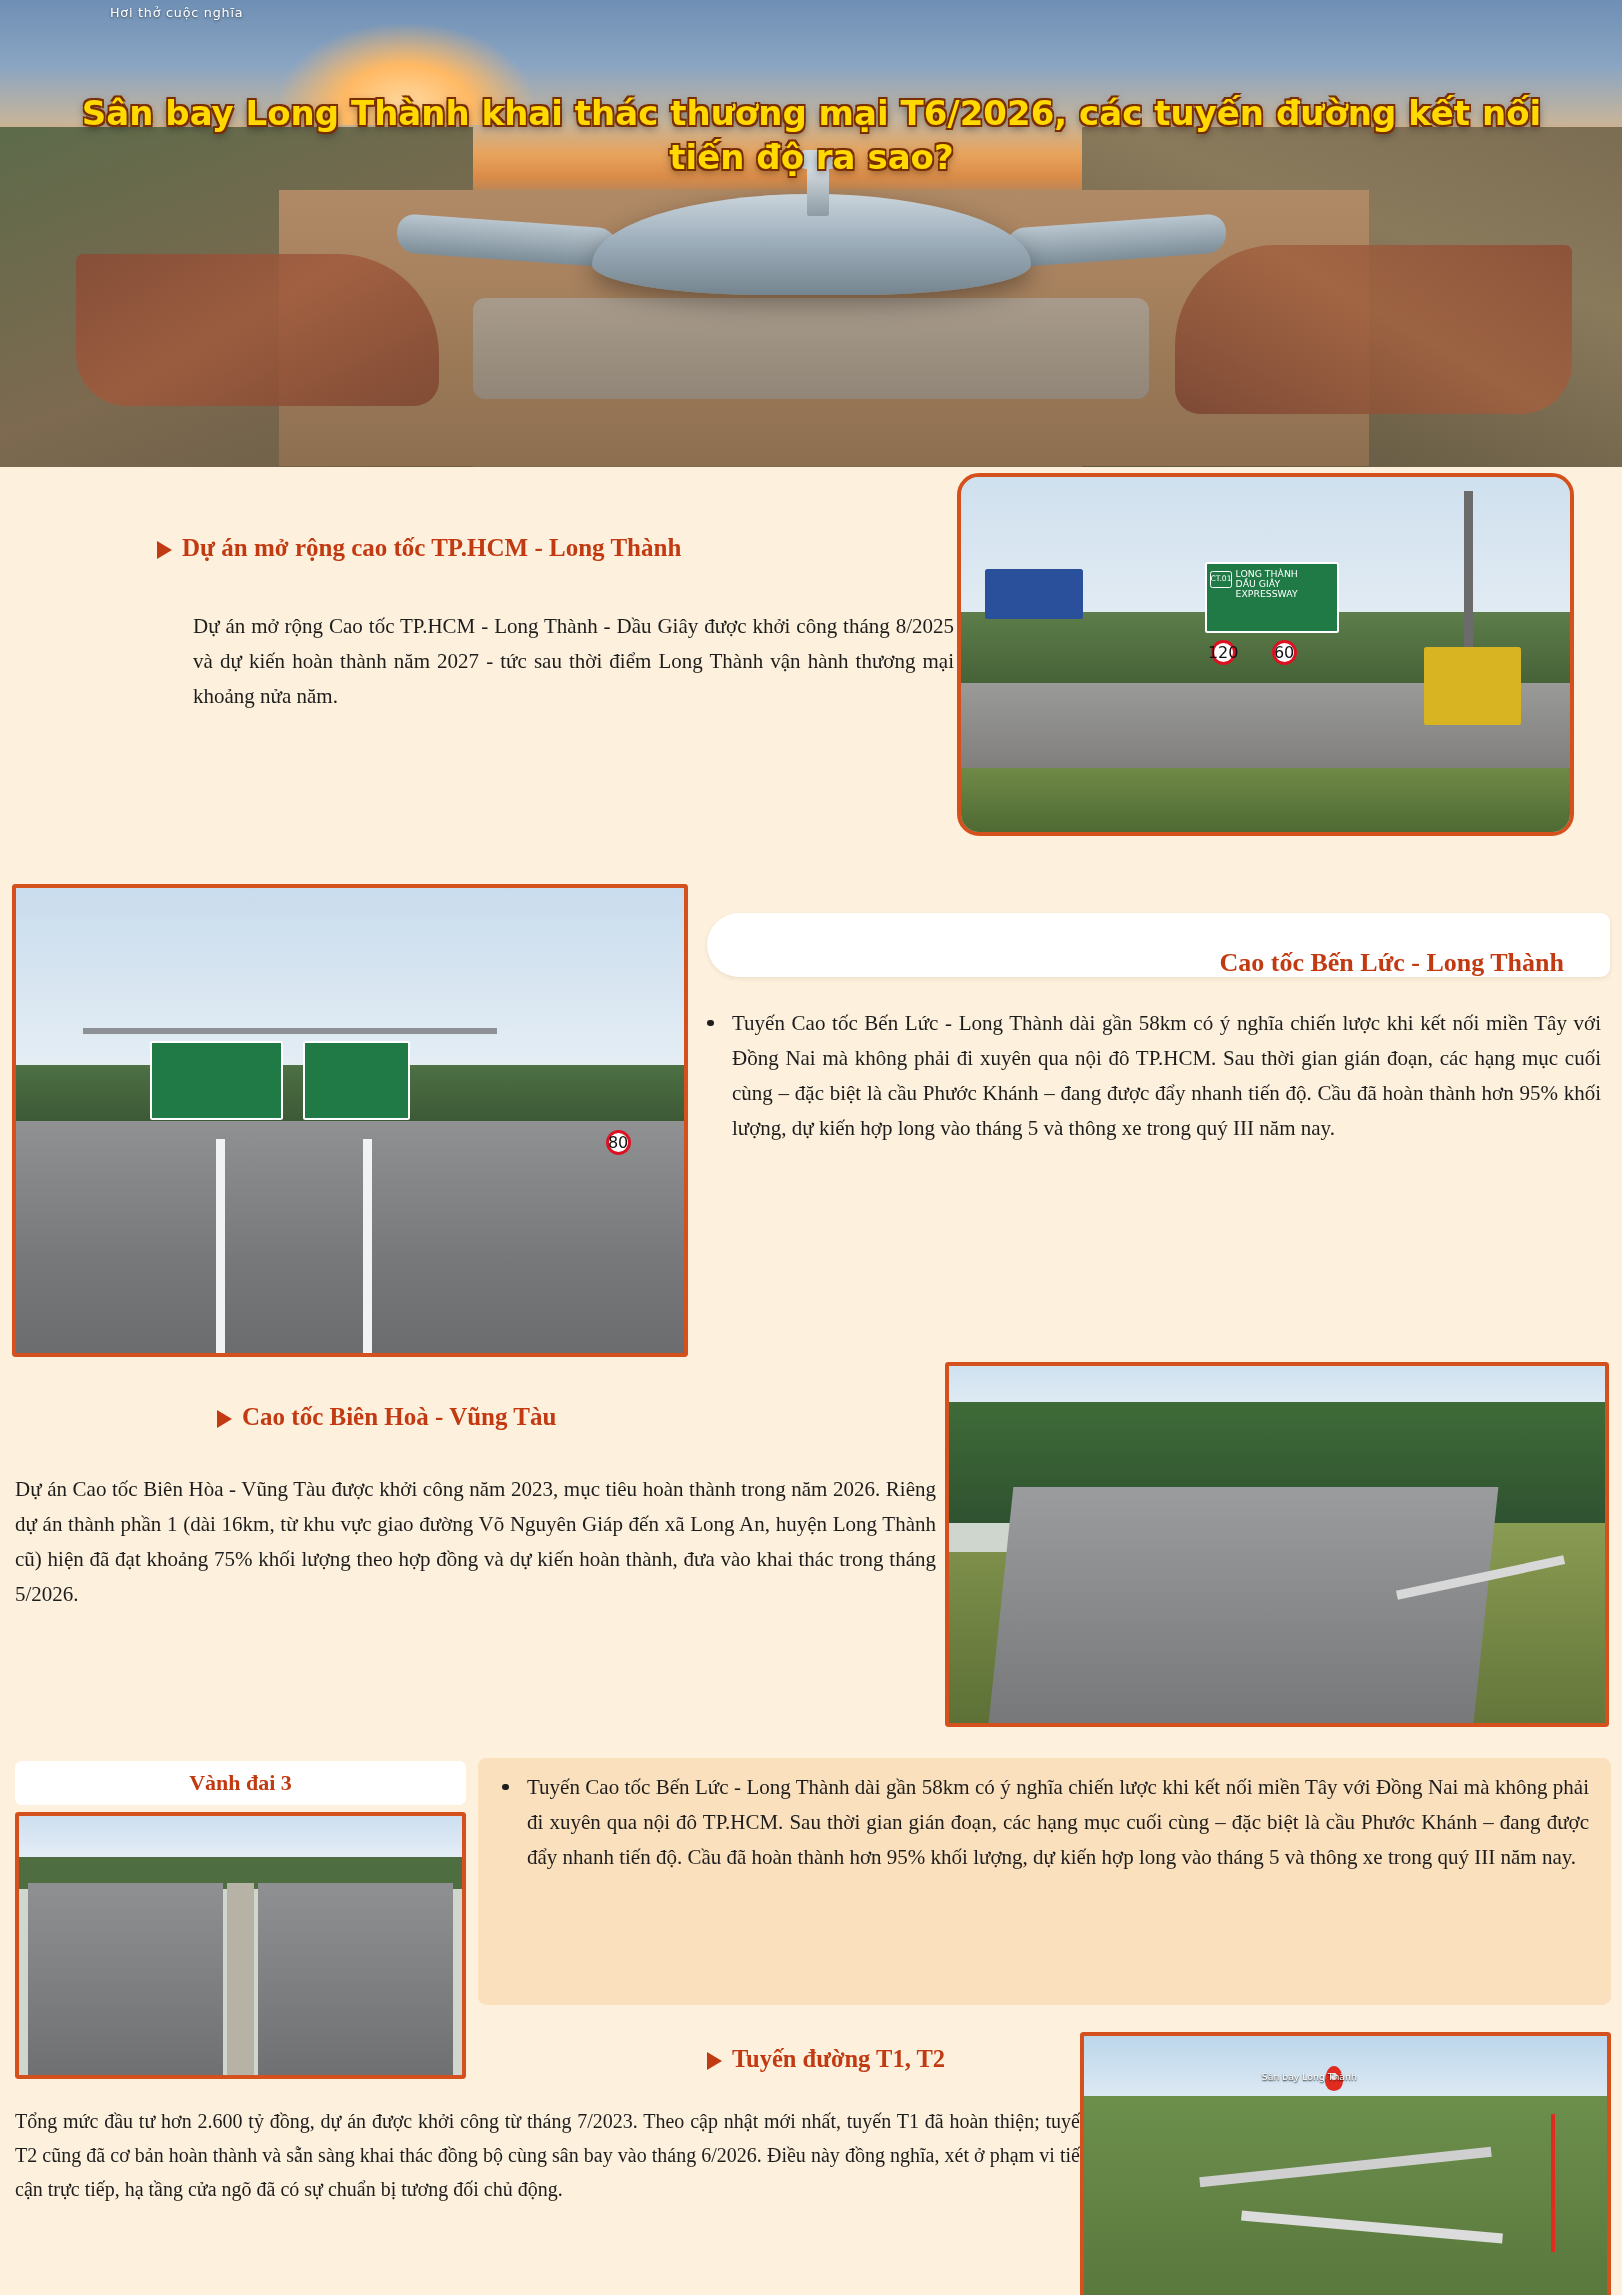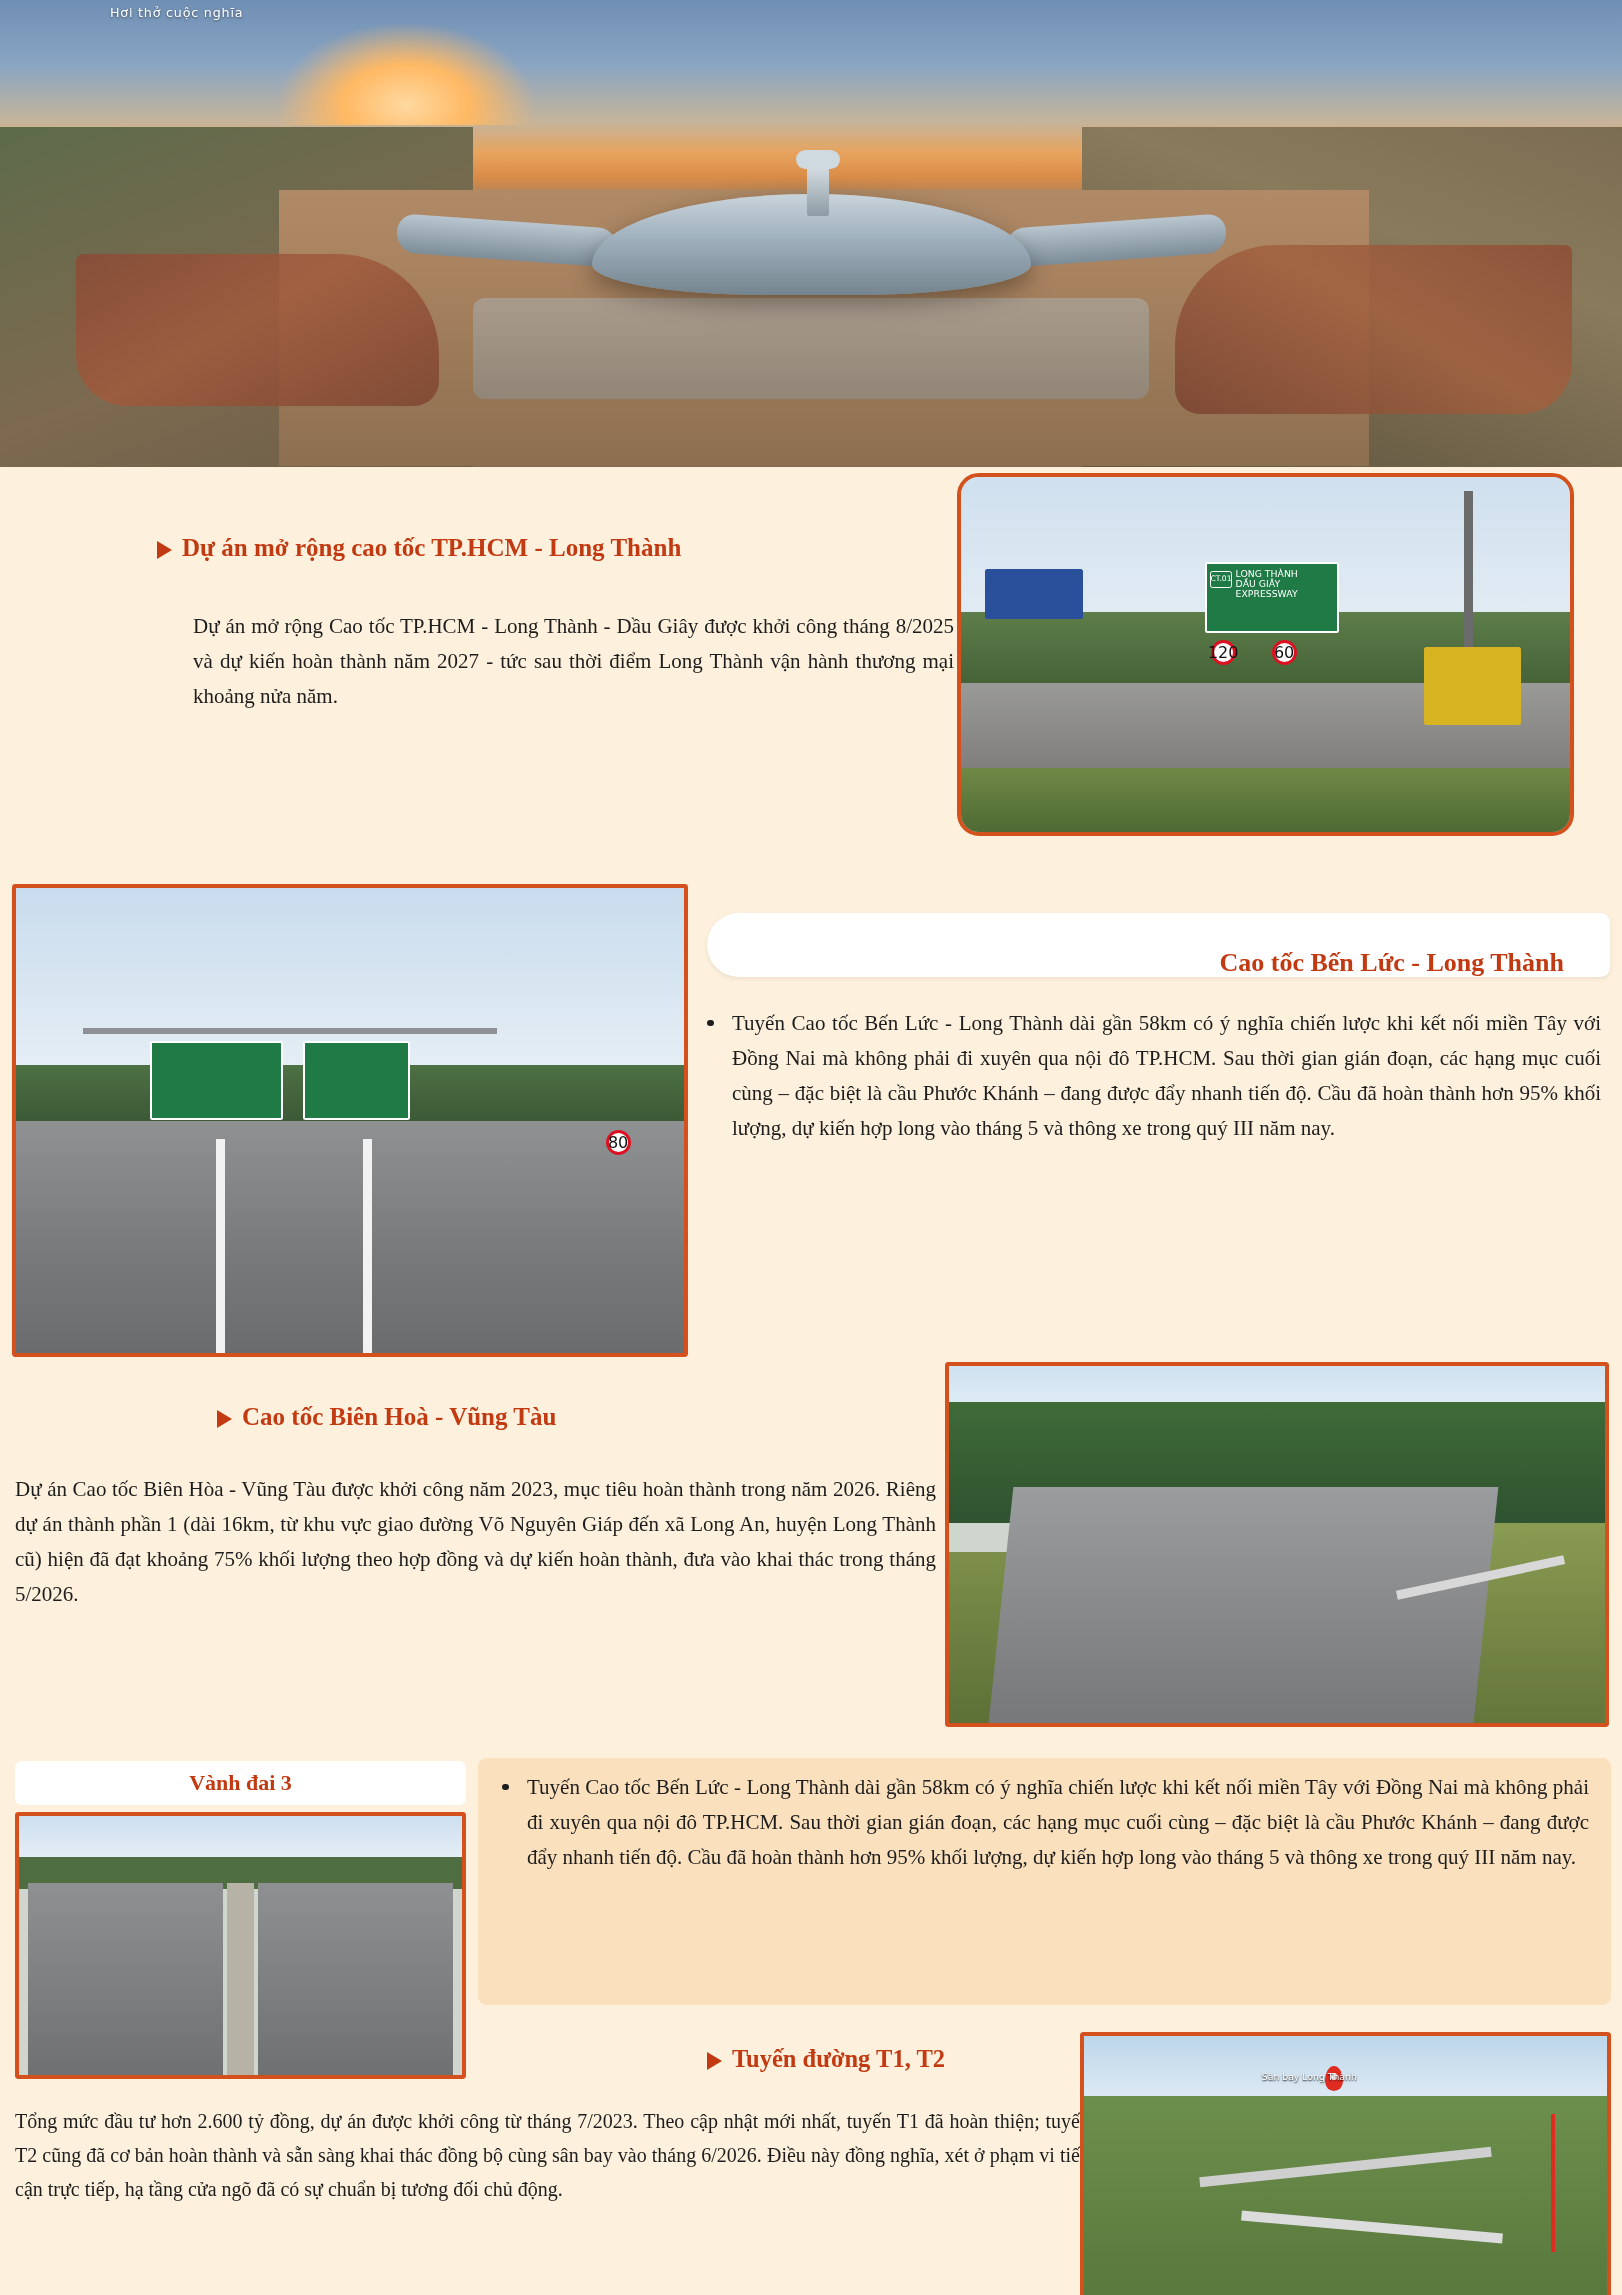--- a/index.html
+++ b/index.html
@@ -256,20 +256,21 @@
   <div class="apron"></div>
   <div class="terminal-wing-l"></div>
   <div class="terminal-wing-r"></div>
   <div class="terminal"></div>
   <div class="tower"></div>
 
   <div class="logo">
     <div class="tagline">Hơi thở cuộc nghĩa</div>
   </div>
 
+  <div class="headline">Sân bay Long Thành khai thác thương mại T6/2026, các tuyến đường kết nối tiến độ ra sao?</div>
 </div>
 
 <div class="section-title s1-title">
   <span class="arrow-tri"></span><span>Dự án mở rộng cao tốc TP.HCM - Long Thành</span>
 </div>
 <div class="body-text s1-text">Dự án mở rộng Cao tốc TP.HCM - Long Thành - Dầu Giây được khởi công tháng 8/2025 và dự kiến hoàn thành năm 2027 - tức sau thời điểm Long Thành vận hành thương mại khoảng nửa năm.</div>
 
 <div class="photo photo-expressway">
   <div class="ew-sky"></div>
   <div class="ew-tree"></div>

